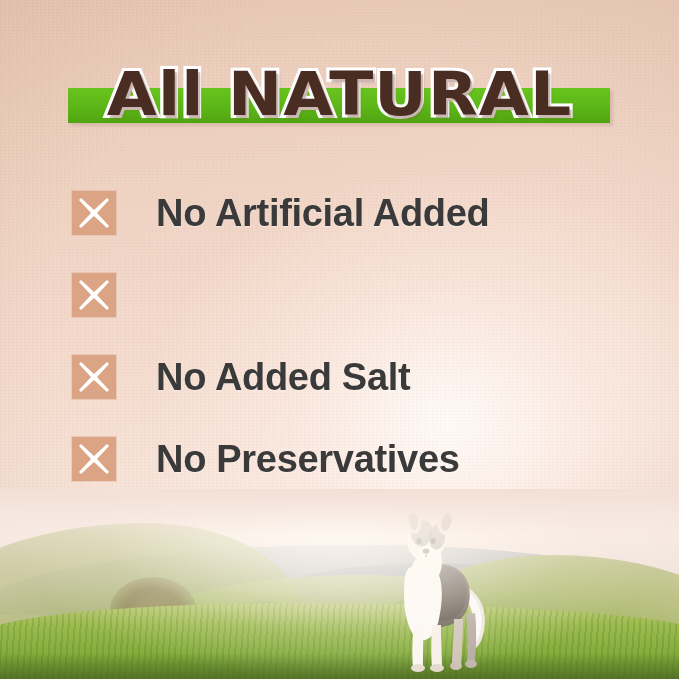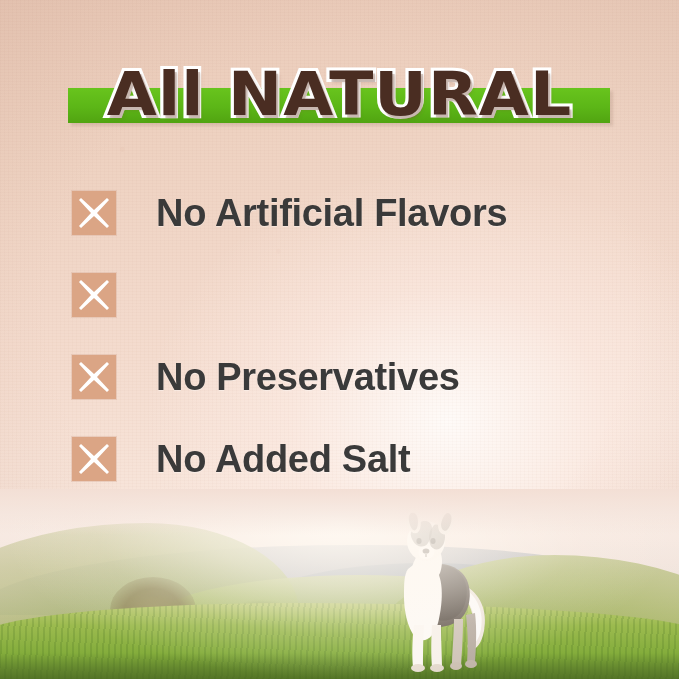--- a/index.html
+++ b/index.html
@@ -285,47 +285,47 @@
   </div>
 
   <div class="features">
 
     <div class="feature-row">
       <span class="x-box">
         <svg width="44" height="44" viewBox="0 0 44 44">
           <path d="M9 7 L22 19 L35 7 L37 9 L25 22 L37 35 L35 37 L22 25 L9 37 L7 35 L19 22 L7 9 Z" fill="#ffffff"></path>
         </svg>
       </span>
-      <span class="feature-label">No Artificial Flavors</span>
+      <span class="feature-label">No Artificial Added</span>
     </div>
 
     <div class="feature-row">
       <span class="x-box">
         <svg width="44" height="44" viewBox="0 0 44 44">
           <path d="M9 7 L22 19 L35 7 L37 9 L25 22 L37 35 L35 37 L22 25 L9 37 L7 35 L19 22 L7 9 Z" fill="#ffffff"></path>
         </svg>
       </span>
     </div>
 
     <div class="feature-row">
       <span class="x-box">
         <svg width="44" height="44" viewBox="0 0 44 44">
           <path d="M9 7 L22 19 L35 7 L37 9 L25 22 L37 35 L35 37 L22 25 L9 37 L7 35 L19 22 L7 9 Z" fill="#ffffff"></path>
         </svg>
       </span>
-      <span class="feature-label">No Preservatives</span>
+      <span class="feature-label">No Added Salt</span>
     </div>
 
     <div class="feature-row">
       <span class="x-box">
         <svg width="44" height="44" viewBox="0 0 44 44">
           <path d="M9 7 L22 19 L35 7 L37 9 L25 22 L37 35 L35 37 L22 25 L9 37 L7 35 L19 22 L7 9 Z" fill="#ffffff"></path>
         </svg>
       </span>
-      <span class="feature-label">No Added Salt</span>
+      <span class="feature-label">No Preservatives</span>
     </div>
 
   </div>
 
   <div class="photo">
     <div class="photo-inner">
       <div class="sky"></div>
       <div class="hill-far"></div>
       <div class="hill-far2"></div>
       <div class="hill-left"></div>

